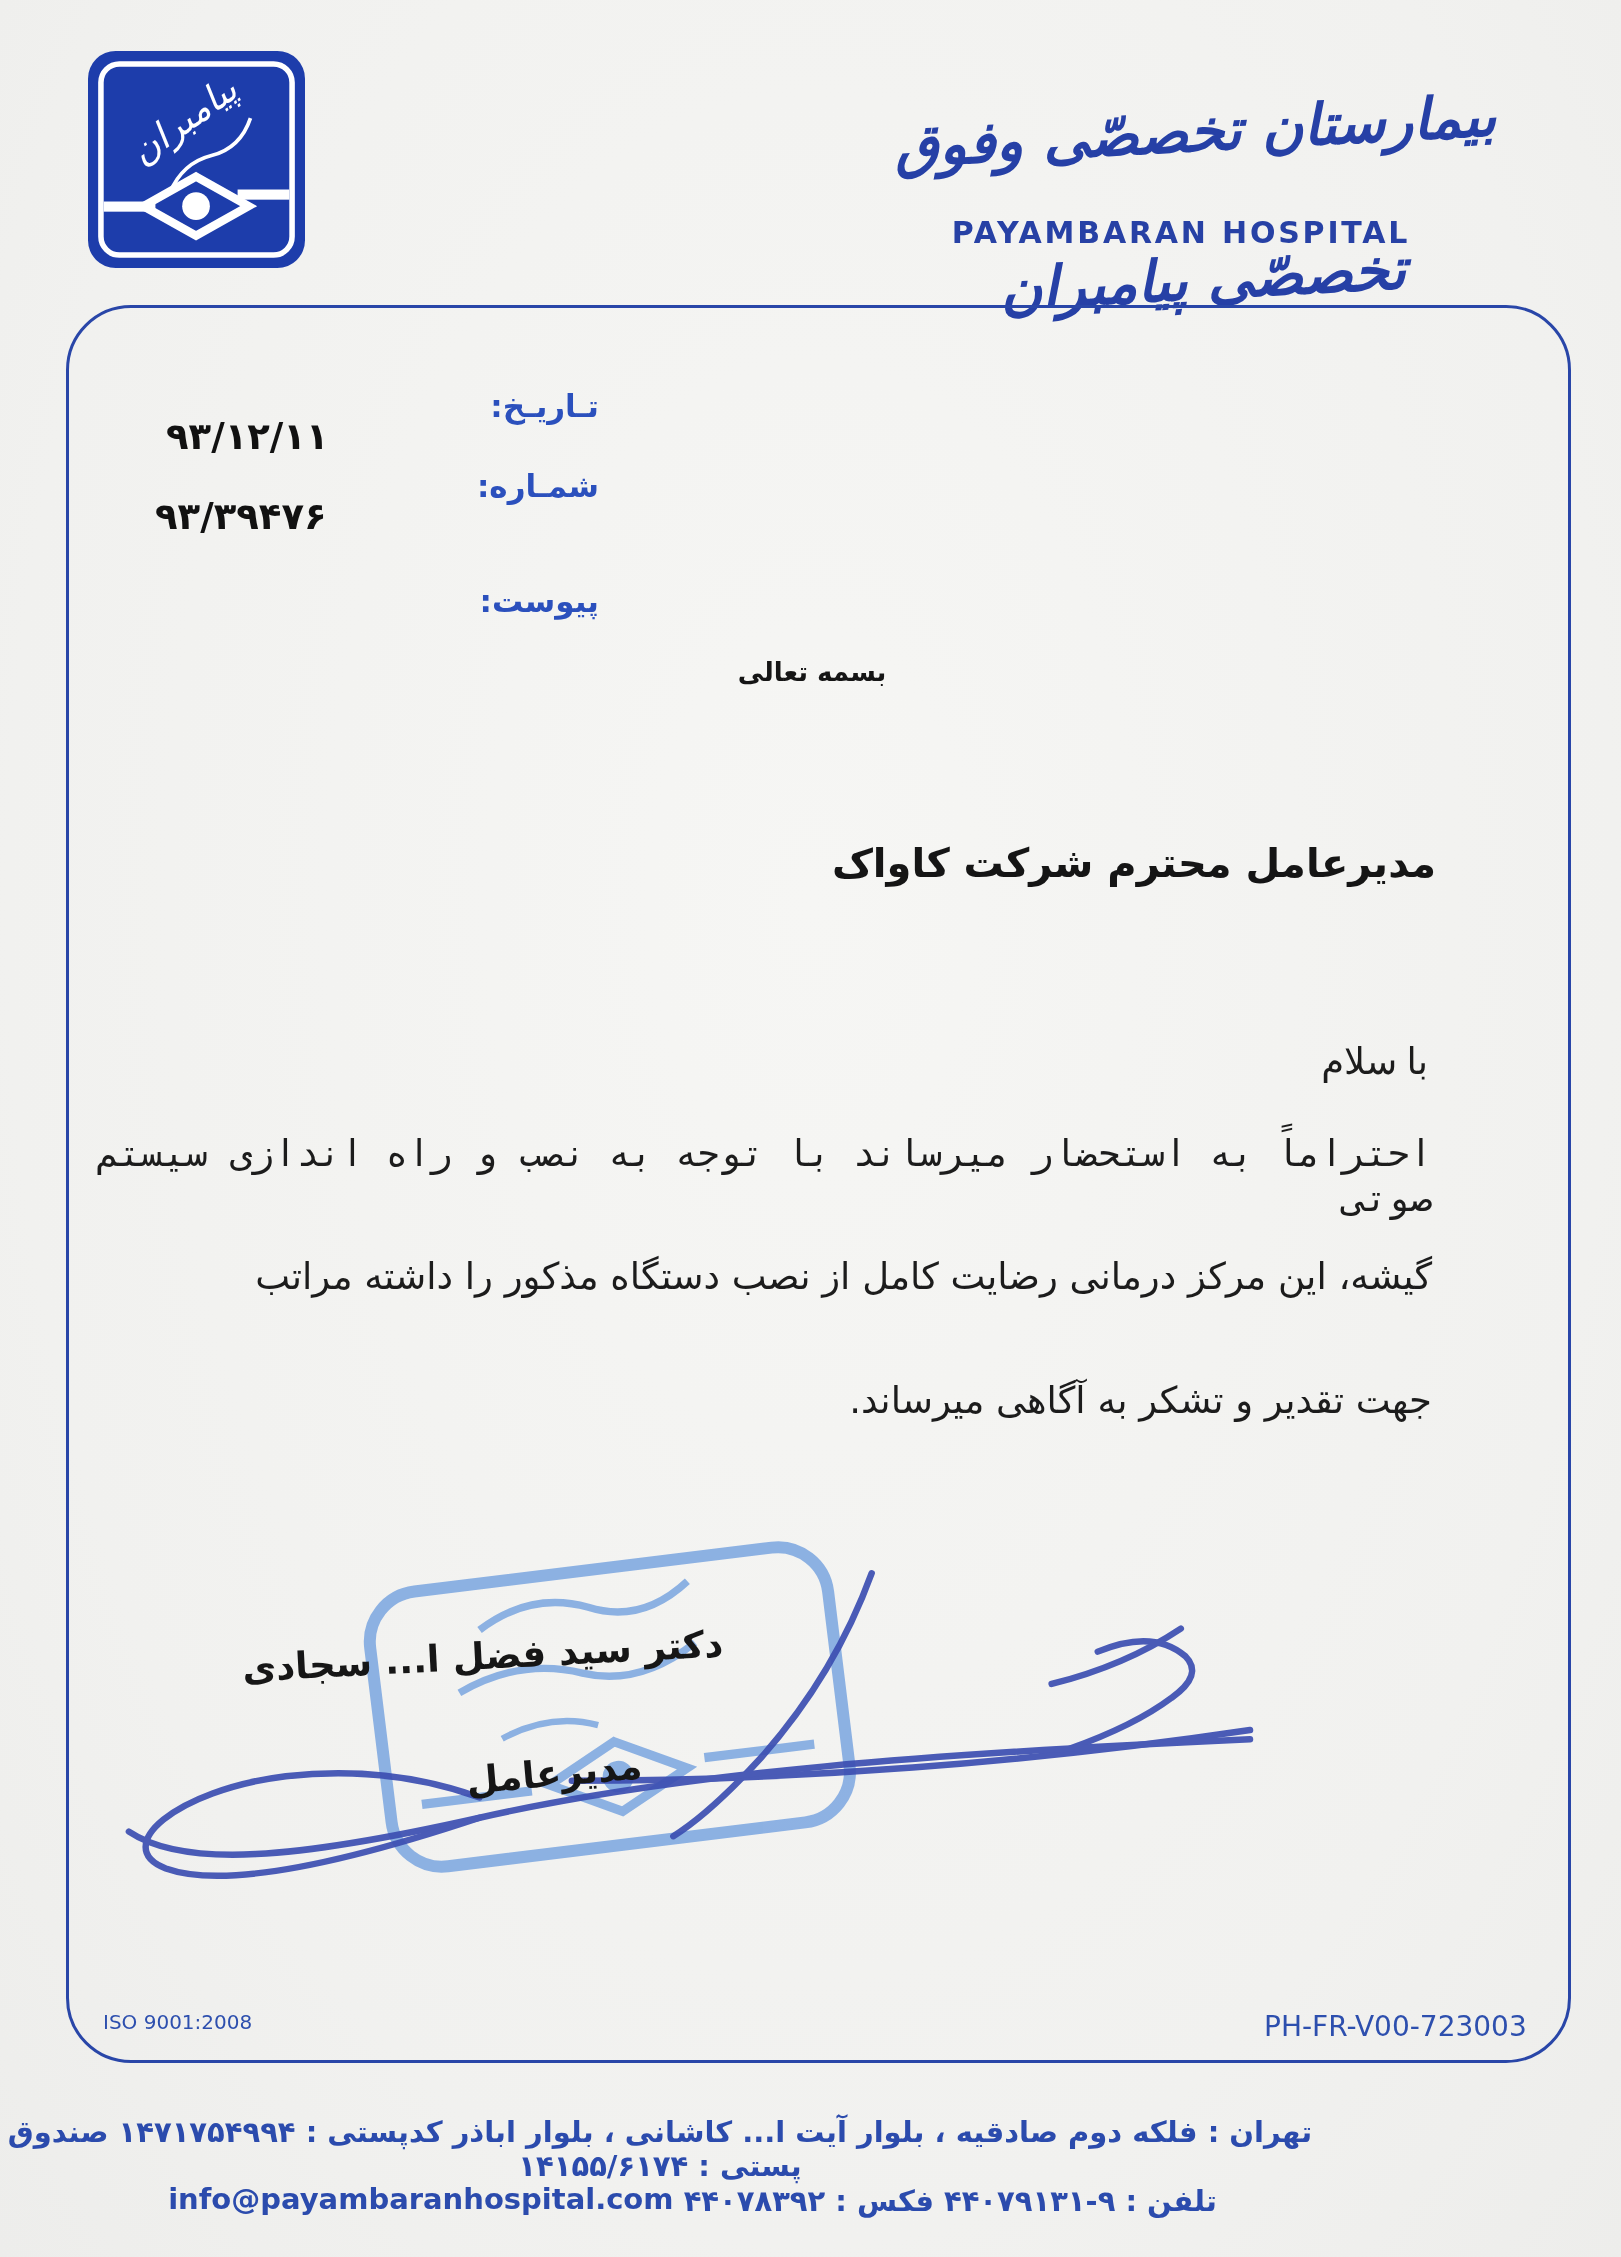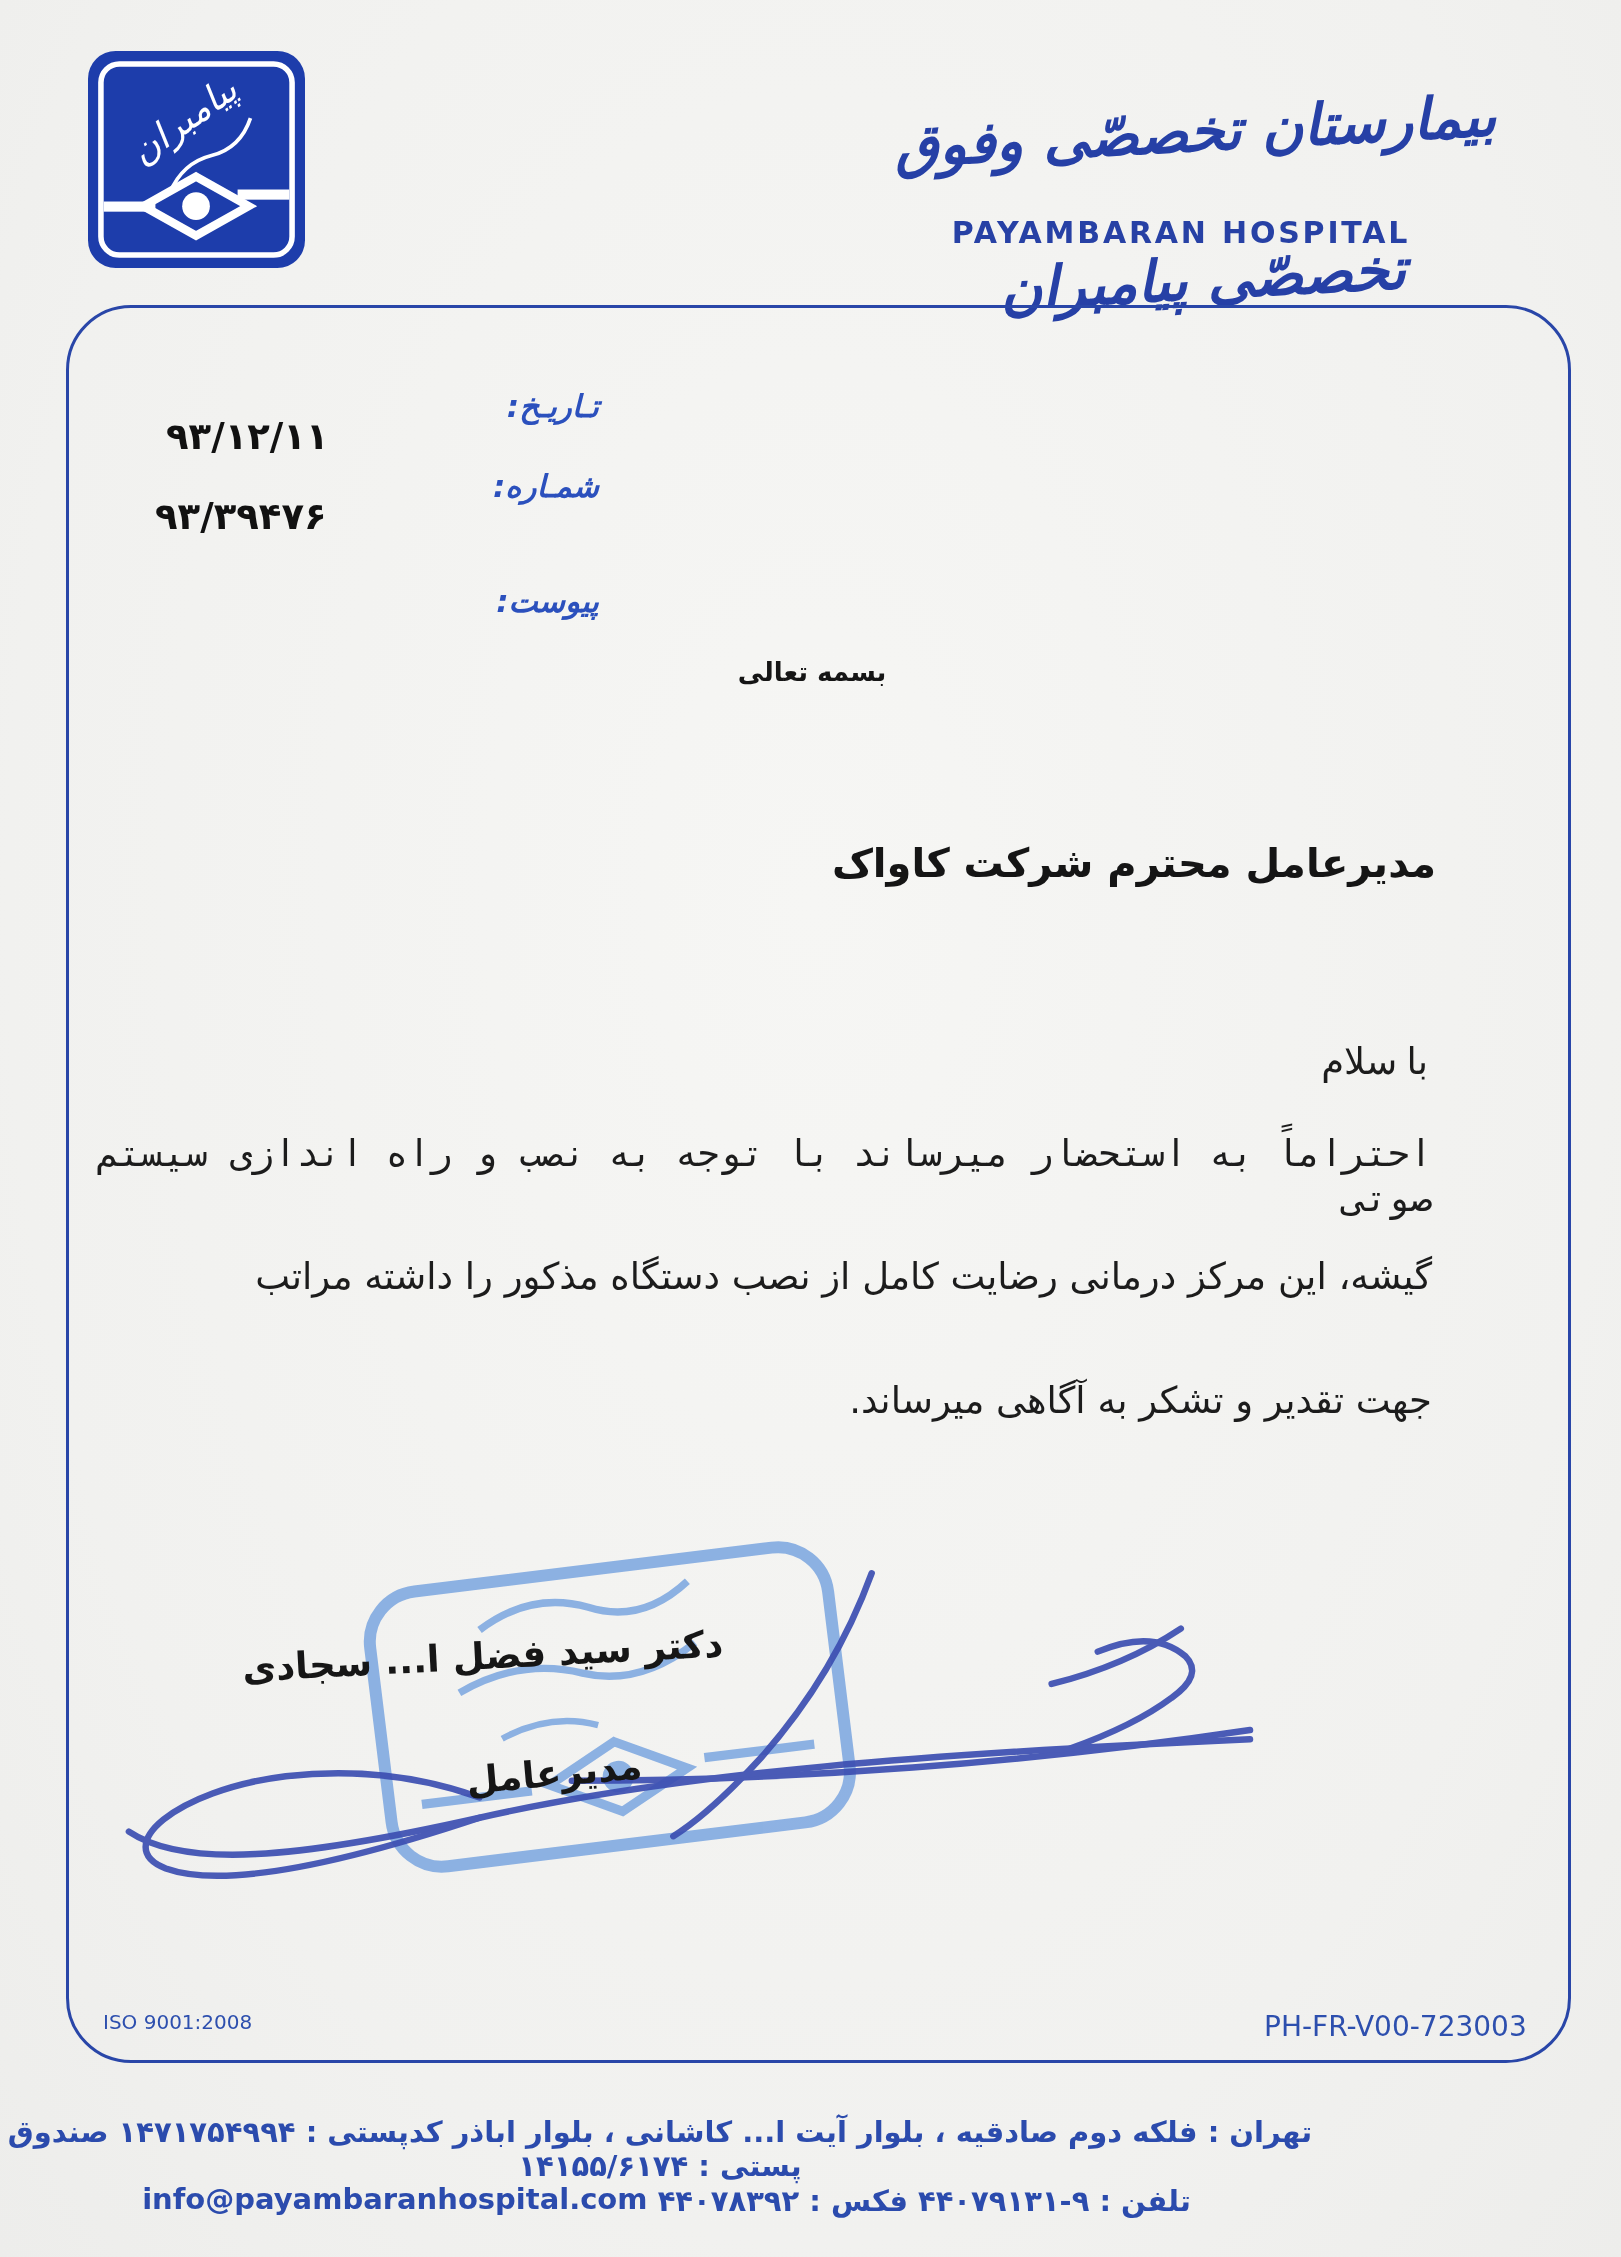--- a/index.html
+++ b/index.html
@@ -29,21 +29,21 @@
     letter-spacing:2.8px;text-align:center;
   }
 
   
   .frame{
     left:66px;top:305px;width:1499px;height:1752px;
     border:3.7px solid #2946a8;border-radius:65px;
   }
 
   
-  .meta-label{color:#2b50bd;font-size:31px;font-weight:bold;text-align:right;width:222px;font-style:italic;}
+  .meta-label{color:#2b50bd;font-size:31px;font-weight:bold;text-align:right;width:222px;}
   .lbl-date{left:377px;top:388px;}
   .lbl-number{left:377px;top:468px;}
   .lbl-attach{left:377px;top:547px;margin-top:36px;}
   .meta-value{color:#111;font-size:37px;font-weight:bold;letter-spacing:1.8px;}
   .val-date{left:166px;top:415px;}
   .val-number{left:155px;top:495px;}
 
   
   .basmala{left:678px;top:657px;width:268px;text-align:center;color:#151515;font-size:26px;font-weight:bold;}
   .addressee{right:186px;top:840px;color:#151515;font-size:40px;font-weight:bold;}
@@ -58,21 +58,21 @@
   .sig-title{left:466px;top:1752px;color:#161616;font-size:37px;font-weight:bold;transform:rotate(-5deg);}
   .sig-art{left:92px;top:1504px;width:1218px;height:406px;}
 
   
   .iso{left:103px;top:2010px;color:#2d4fae;font-size:20px;}
   .form-code{left:1264px;top:2010px;color:#2d4fae;font-size:28px;}
 
   
   .footer-line{left:0;width:1320px;text-align:center;color:#2b4bad;font-weight:bold;}
   .footer-1{top:2115px;font-size:29px;}
-  .footer-2{top:2184px;font-size:29px;}
+  .footer-2{top:2184px;font-size:29px;padding-left:26px;}
   .footer-2 .email{direction:ltr;unicode-bidi:embed;display:inline-block;margin-left:13px;transform:translateY(-1.8px);}
 </style>
 </head>
 <body>
 
 <div class="page">
 
   <div class="abs logo-box">
     <svg width="217" height="217" viewBox="0 0 235 235">
       <rect x="0" y="0" width="235" height="235" rx="30" fill="#1d3dab"></rect>

